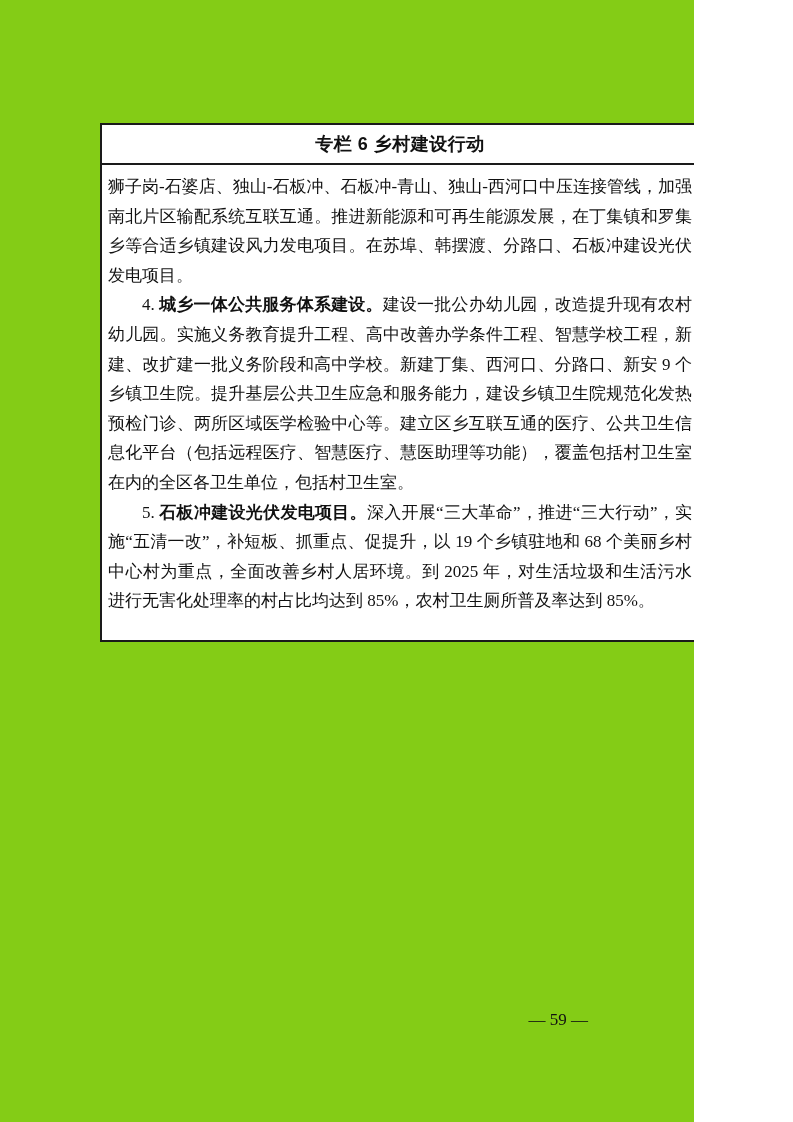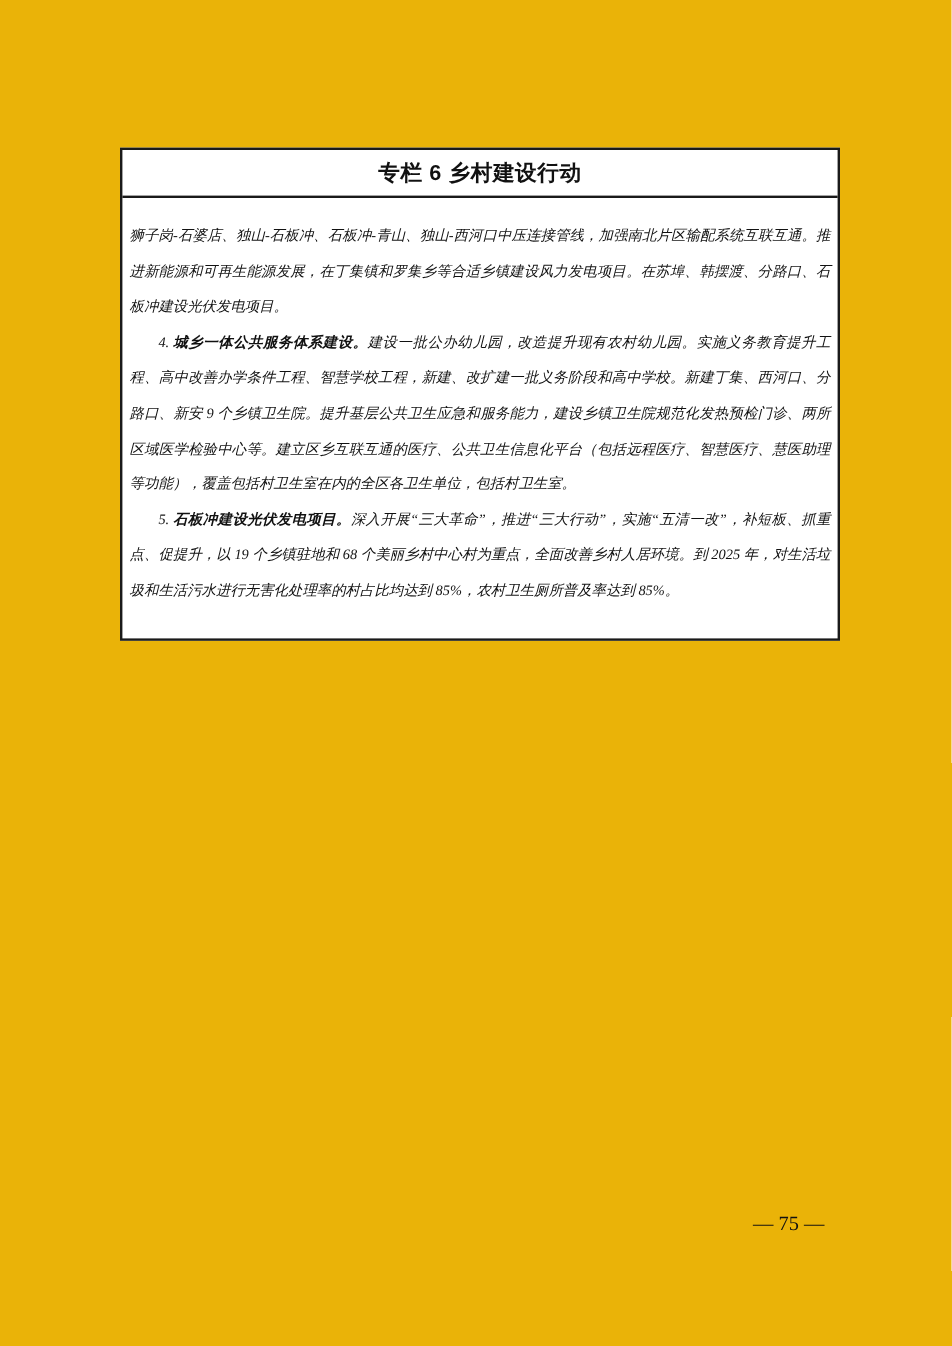--- a/index.html
+++ b/index.html
@@ -2,23 +2,23 @@
 <html><head>
 <meta charset="utf-8">
 <style>
   html, body {
     margin: 0;
     padding: 0;
     background: #ffffff;
   }
   .page {
     position: relative;
-    width: 793px;
+    width: 694px;
     height: 1122px;
-    background: #eab308;
+    background: #84cc16;
     color: #111111;
     font-family: "Liberation Serif", "DejaVu Serif", serif;
     overflow: hidden;
   }
   .panel {
     position: absolute;
     left: 100px;
     top: 123px;
     width: 600px;
     box-sizing: border-box;
@@ -29,26 +29,25 @@
     height: 38px;
     line-height: 38px;
     text-align: center;
     font-weight: 700;
     font-size: 18px;
     letter-spacing: 0.5px;
     border-bottom: 2px solid #1a1a1a;
     font-family: "Liberation Sans", "DejaVu Sans", sans-serif;
   }
   .panel-body {
-    padding: 17px 6px 24px 6px;
-    font-size: 12px;
+    padding: 7px 6px 24px 6px;
+    font-size: 17px;
     line-height: 29.6px;
     text-align: justify;
     text-justify: inter-ideograph;
-    font-style: italic;
   }
   p.para {
     margin: 0;
     padding: 0;
   }
   p.para.indent {
     text-indent: 2em;
   }
   .seg { font-weight: 400; }
   .seg-bold {
@@ -73,15 +72,15 @@
 
   <div class="panel">
     <div class="panel-title">专栏 6 乡村建设行动</div>
     <div class="panel-body">
         <p class="para"><span class="seg">狮子岗-石婆店、独山-石板冲、石板冲-青山、独山-西河口中压连接管线，加强南北片区输配系统互联互通。推进新能源和可再生能源发展，在丁集镇和罗集乡等合适乡镇建设风力发电项目。在苏埠、韩摆渡、分路口、石板冲建设光伏发电项目。</span></p>
         <p class="para indent"><span class="seg">4. </span><span class="seg seg-bold">城乡一体公共服务体系建设。</span><span class="seg">建设一批公办幼儿园，改造提升现有农村幼儿园。实施义务教育提升工程、高中改善办学条件工程、智慧学校工程，新建、改扩建一批义务阶段和高中学校。新建丁集、西河口、分路口、新安 9 个乡镇卫生院。提升基层公共卫生应急和服务能力，建设乡镇卫生院规范化发热预检门诊、两所区域医学检验中心等。建立区乡互联互通的医疗、公共卫生信息化平台（包括远程医疗、智慧医疗、慧医助理等功能），覆盖包括村卫生室在内的全区各卫生单位，包括村卫生室。</span></p>
         <p class="para indent"><span class="seg">5. </span><span class="seg seg-bold">石板冲建设光伏发电项目。</span><span class="seg">深入开展“三大革命”，推进“三大行动”，实施“五清一改”，补短板、抓重点、促提升，以 19 个乡镇驻地和 68 个美丽乡村中心村为重点，全面改善乡村人居环境。到 2025 年，对生活垃圾和生活污水进行无害化处理率的村占比均达到 85%，农村卫生厕所普及率达到 85%。</span></p>
       </div>
   </div>
 
-  <div class="page-number">— 75 —</div>
+  <div class="page-number">— 59 —</div>
 
 </div>
 
 </body></html>

